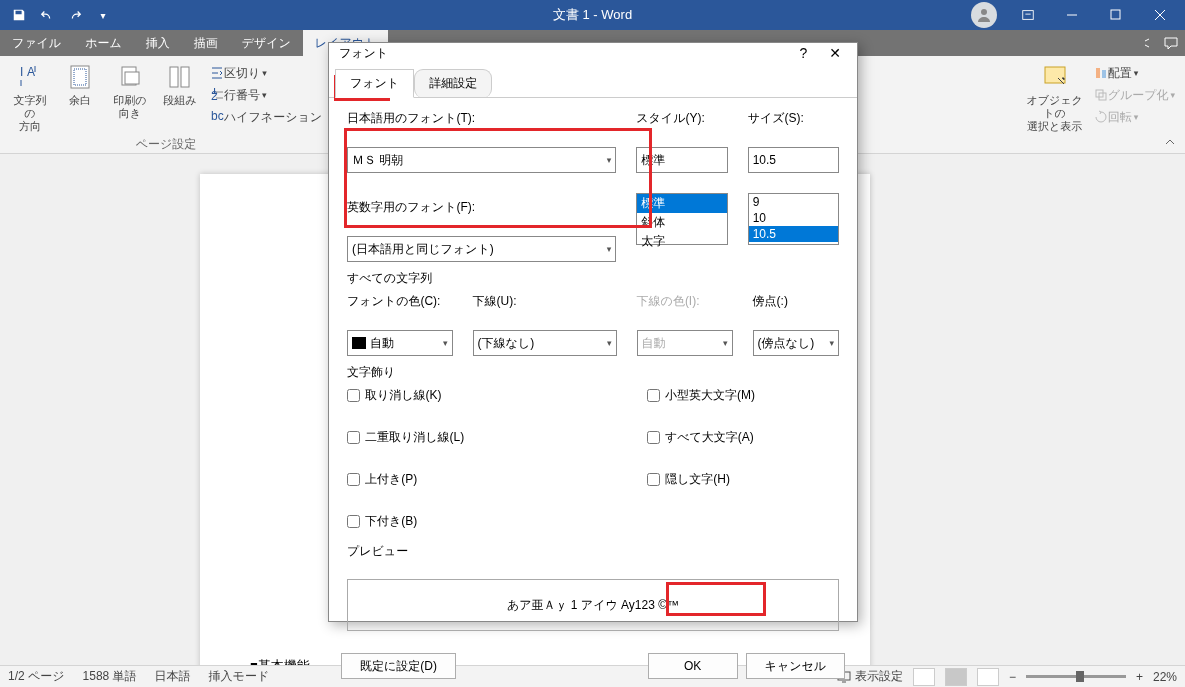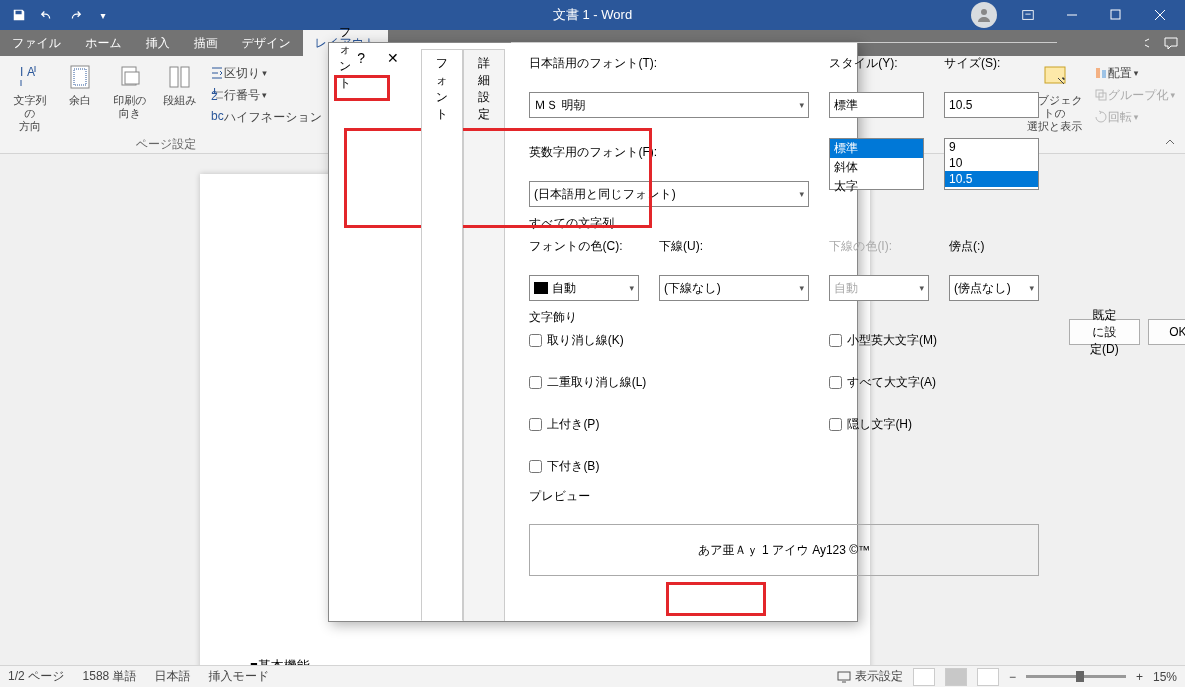--- a/index.html
+++ b/index.html
@@ -38,28 +38,28 @@
 
 
 .statusbar { position:absolute; left:0; right:0; bottom:0; height:22px; background:#f3f3f3; border-top:1px solid #d4d4d4; display:flex; align-items:center; font-size:11px; color:#444; padding:0 8px; gap:18px; }
 .statusbar .right { margin-left:auto; display:flex; align-items:center; gap:10px; }
 .zoom-slider { width:100px; height:3px; background:#999; position:relative; }
 .zoom-slider .thumb { position:absolute; left:50%; top:-4px; width:8px; height:11px; background:#666; }
 .view-btn { width:22px; height:18px; border:1px solid #ccc; background:#fff; cursor:pointer; }
 .view-btn.active { background:#c8c8c8; }
 
 
-.dialog { position:absolute; left:328px; top:42px; width:530px; height:580px; background:#fff; border:1px solid #888; box-shadow:3px 3px 12px rgba(0,0,0,.3); display:flex; flex-direction:row; }
+.dialog { position:absolute; left:328px; top:42px; width:530px; height:580px; background:#fff; border:1px solid #888; box-shadow:3px 3px 12px rgba(0,0,0,.3); display:flex; flex-direction:column; }
 .dlg-title { height:30px; display:flex; align-items:center; padding:0 10px; font-size:12px; }
 .dlg-title .sp { margin-left:auto; display:flex; gap:10px; }
 .dlg-title .sp span { cursor:pointer; padding:2px 6px; font-size:14px; }
 .dlg-tabs { display:flex; padding:6px 6px 0; gap:0; }
 .dlg-tab { padding:5px 14px; border:1px solid #ccc; border-bottom:none; background:#fff; cursor:pointer; font-size:12px; position:relative; }
 .dlg-tab.active { border-bottom:1px solid #fff; z-index:2; }
-.dlg-tab.inactive { background:#f4f4f4; }
+.dlg-tab.inactive { background:#f4f4f4;border-radius:9px; }
 .dlg-body { border-top:1px solid #ccc; margin-top:-1px; flex:1; padding:12px 18px; position:relative; }
 .dlg-row { display:flex; gap:20px; margin-bottom:6px; }
 .dlg-col { display:flex; flex-direction:column; gap:20px; }
 .dlg-label { font-size:12px; color:#000; }
 .dlg-select { border:1px solid #888; height:22px; padding:12px 4px; background:#fff; display:flex; align-items:center; justify-content:space-between; font-size:12px; cursor:pointer; }
 .dlg-select .arrow { font-size:9px; color:#555; border-left:1px solid #aaa; padding-left:4px; height:100%; display:flex; align-items:center; }
 .dlg-list { border:1px solid #888; background:#fff; font-size:12px; }
 .dlg-list div { padding:1px 4px; cursor:pointer; }
 .dlg-list .sel { background:#0078d7; color:#fff; }
 .fieldset-label { font-size:12px; margin:8px 0 6px; }
@@ -287,21 +287,21 @@
         <span>表示設定</span>
       </span>
     <div class="view-btn"></div>
     <div class="view-btn active"></div>
     <div class="view-btn"></div>
     <span style="cursor:pointer">−</span>
     <div class="zoom-slider">
         <div class="thumb"></div>
       </div>
     <span style="cursor:pointer">+</span>
-    <span>15%</span>
+    <span>22%</span>
   </div>
 </div>
 
 <div class="dialog">
   <div class="dlg-title">
     <span>フォント</span>
     <div class="sp">
       <span>?</span>
       <span>✕</span>
     </div>

